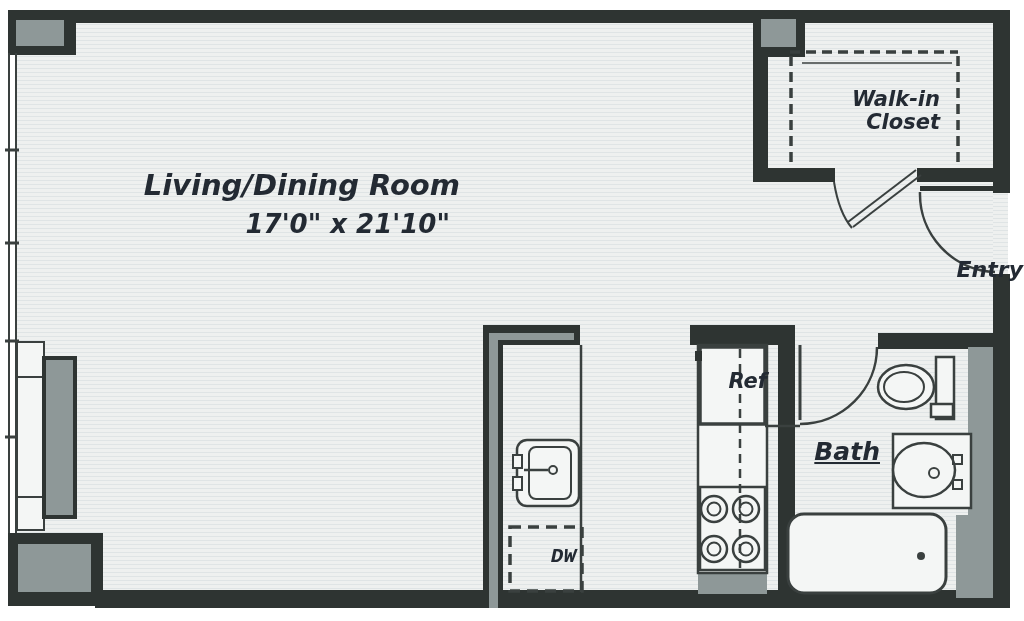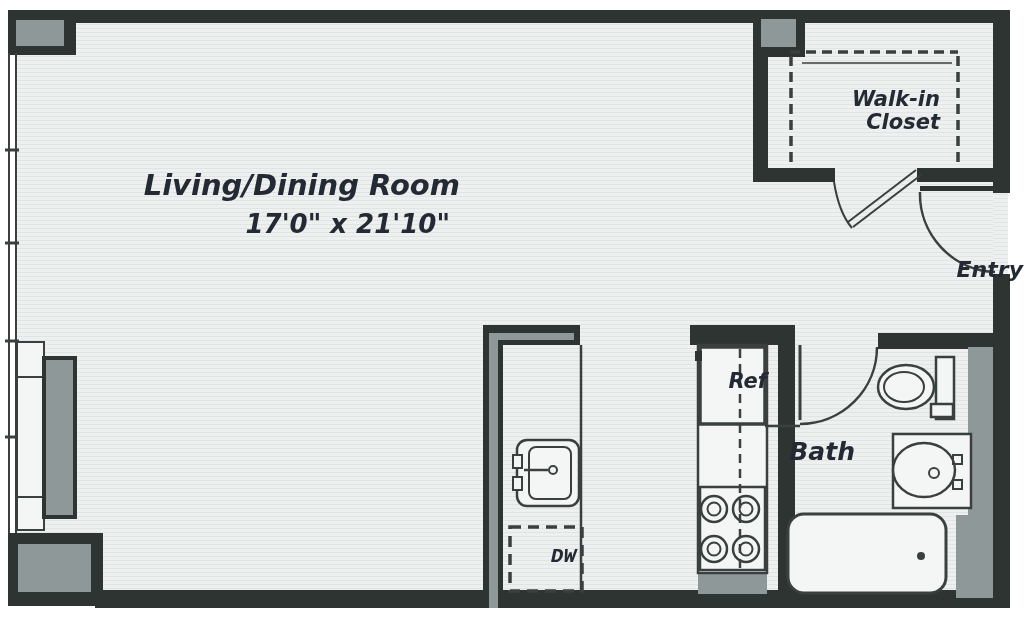--- a/index.html
+++ b/index.html
@@ -166,15 +166,15 @@
 
   <div class="label wrap" style="left:820px;top:88px;width:120px;font-size:21px;">Walk-in Closet</div>
 
   <div class="label" style="left:933px;top:214px;width:90px;font-size:22px;margin-top:44px;">Entry</div>
 
 
   <div class="label" style="left:707px;top:370px;width:60px;font-size:21px;">Ref</div>
 
   <div class="label" style="left:516px;top:546px;width:60px;font-size:21px;font-family:Liberation Mono, monospace;">DW</div>
 
-  <div class="label" style="left:780px;top:438px;width:75px;font-size:25px;">Bath</div>
+  <div class="label" style="left:805px;top:438px;width:75px;font-size:25px;text-decoration:underline;">Bath</div>
 
 </div>
 
 </body></html>

